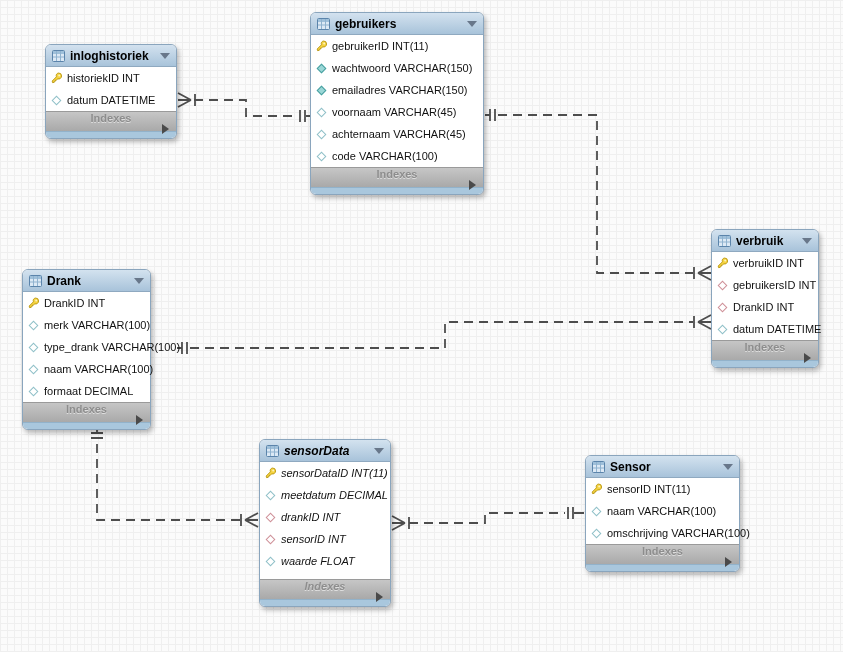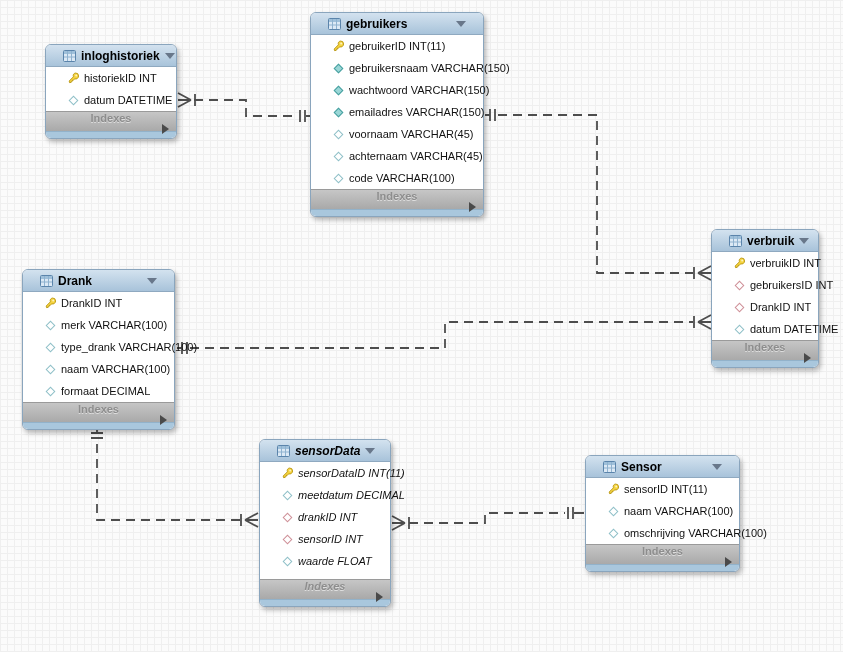--- a/index.html
+++ b/index.html
@@ -21,34 +21,34 @@
   .table {
     position:absolute;
     border:1px solid #8aa5bd;
     border-radius:6px;
     background:#ffffff;
     box-shadow:2px 3px 5px rgba(0,0,0,0.28);
   }
   .thead {
     height:22px;
     display:flex; align-items:center; gap:5px;
-    padding:0 17px;
+    padding:0 6px;
     background:linear-gradient(#d3e2ef, #a8c3da);
     border-bottom:1px solid #8fa9c0;
     border-radius:5px 5px 0 0;
   }
   .ttitle { font-size:12px; font-weight:bold; color:#000; white-space:nowrap; }
   .tcaret {
     margin-left:auto;
     width:0; height:0;
     border-left:5px solid transparent;
     border-right:5px solid transparent;
     border-top:6px solid #68778a;
   }
-  .tbody { background:#fff;margin-left:17px; }
+  .tbody { background:#fff; }
   .trow {
     height:22px;
     display:flex; align-items:center; gap:4px;
     padding:0 4px;
     font-size:11px; color:#111;
     white-space:nowrap;
   }
   .tfoot {
     height:20px;
     display:flex; align-items:center;
@@ -175,24 +175,20 @@
         <span class="ic">
             <svg width="12" height="12" viewBox="0 0 12 12">
               <path d="M7.6 1a3 3 0 0 1 3 3 3 3 0 0 1-3.8 2.9L5.6 8l-1.1.1-.1 1.1-1.1.1-.1 1.1-1.7.2-.3-1.6 4.2-4.2A3 3 0 0 1 7.6 1z" fill="#f5d442" stroke="#b08c00" stroke-width="0.8"></path>
               <circle cx="8.2" cy="3.6" r="1" fill="#fdf3c0"></circle>
             </svg>
           </span>
         <span>gebruikerID INT(11)</span>
       </div>
       <div class="trow">
         <span class="dm cyan-f"></span>
-        <span>gebruikersnaam VARCHAR(150)</span>
-      </div>
-      <div class="trow">
-        <span class="dm cyan-f"></span>
         <span>wachtwoord VARCHAR(150)</span>
       </div>
       <div class="trow">
         <span class="dm cyan-f"></span>
         <span>emailadres VARCHAR(150)</span>
       </div>
       <div class="trow">
         <span class="dm cyan-o"></span>
         <span>voornaam VARCHAR(45)</span>
       </div>
@@ -247,21 +243,21 @@
         <span>datum DATETIME</span>
       </div>
     </div>
     <div class="tfoot">
       <span>Indexes</span>
       <span class="tfoot-arrow"></span>
     </div>
     <div class="tstrip"></div>
   </div>
 
-  <div class="table" style="left:22px; top:269px; width:153px;">
+  <div class="table" style="left:22px; top:269px; width:129px;">
     <div class="thead">
       <span class="ic">
           <svg width="13" height="12" viewBox="0 0 13 12">
             <rect x="0.5" y="0.5" width="12" height="11" rx="1" fill="#dce9f5" stroke="#5b84ab"></rect>
             <rect x="1" y="1" width="11" height="3" fill="#9fc0da"></rect>
             <path d="M4.5 1 V11 M8.5 1 V11 M1 7 H12" stroke="#8fb2cf" stroke-width="1" fill="none"></path>
           </svg>
         </span>
       <span class="ttitle">Drank</span>
       <span class="tcaret"></span>

